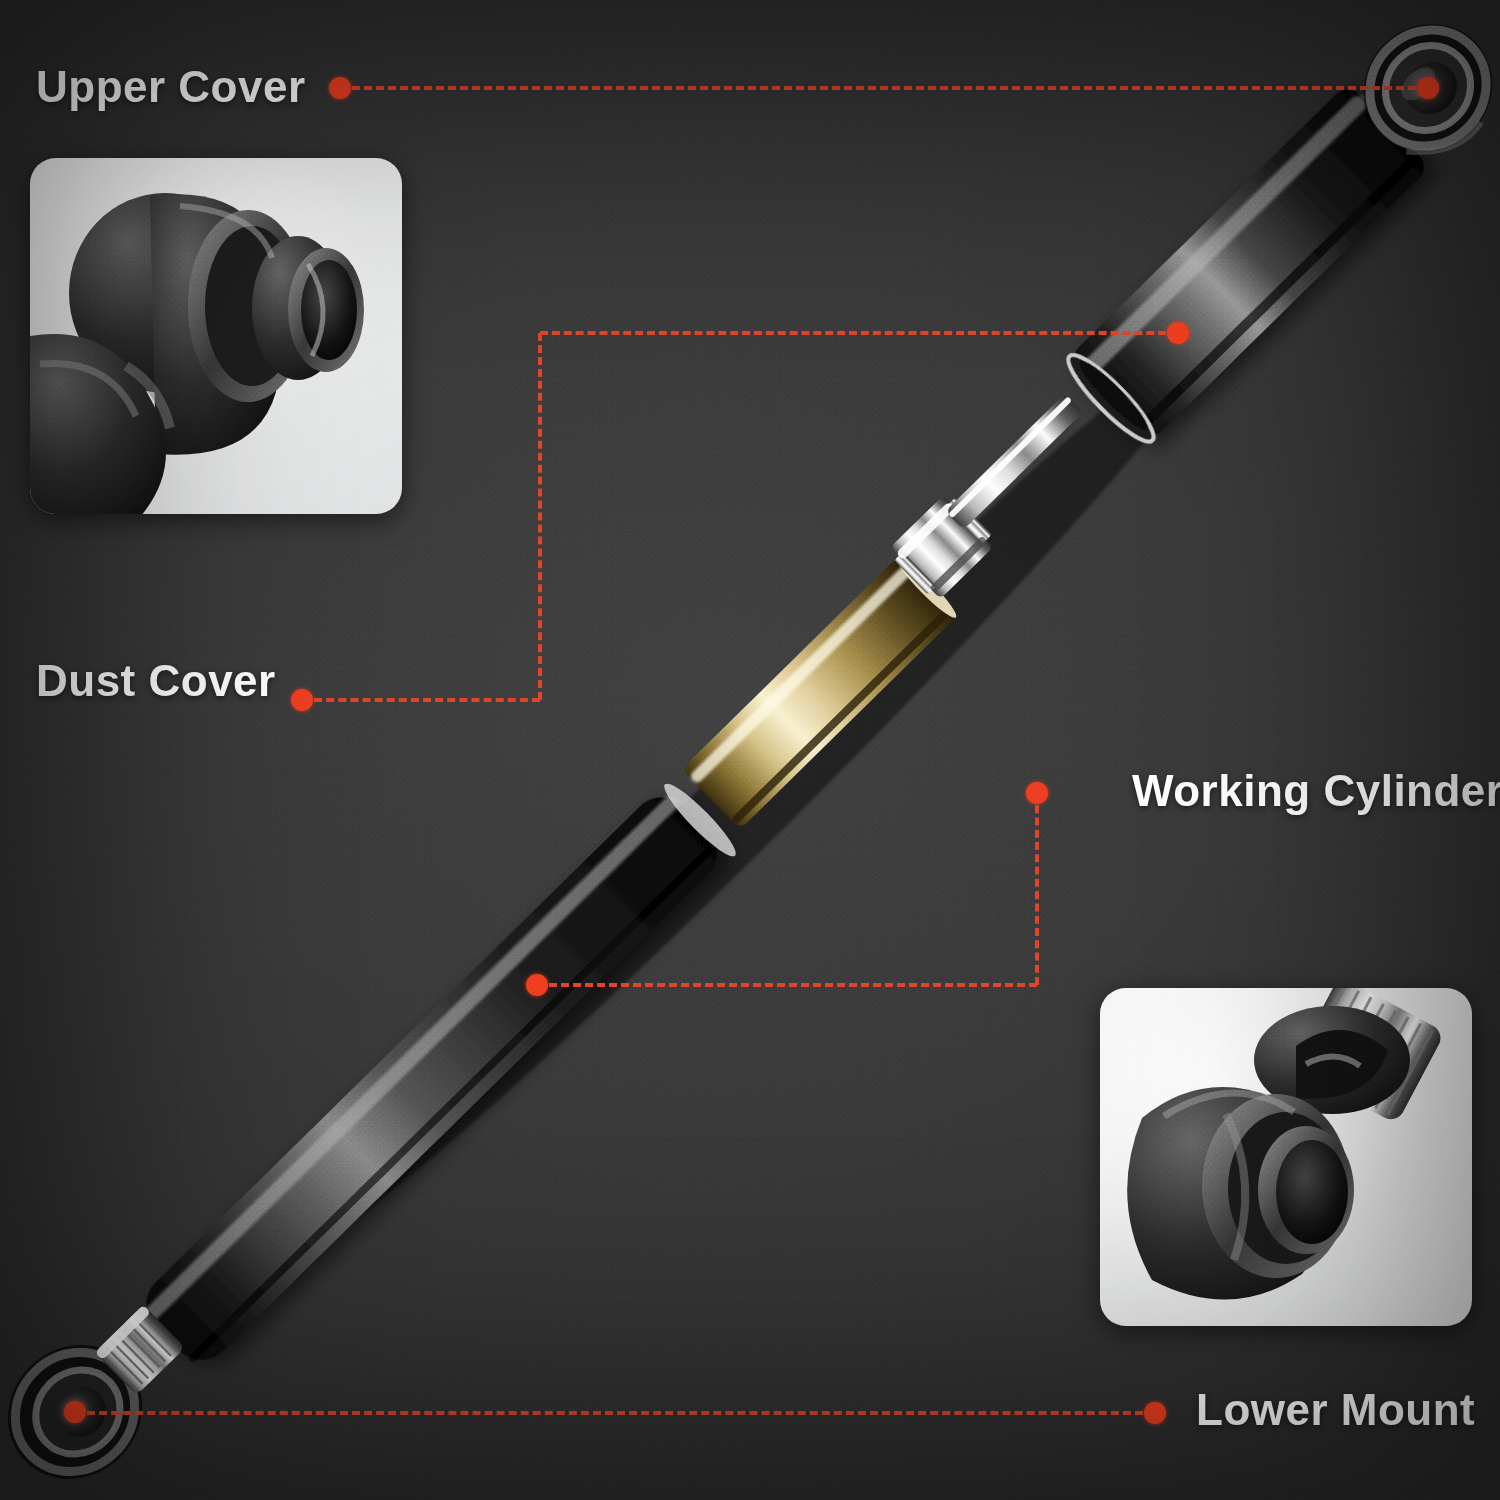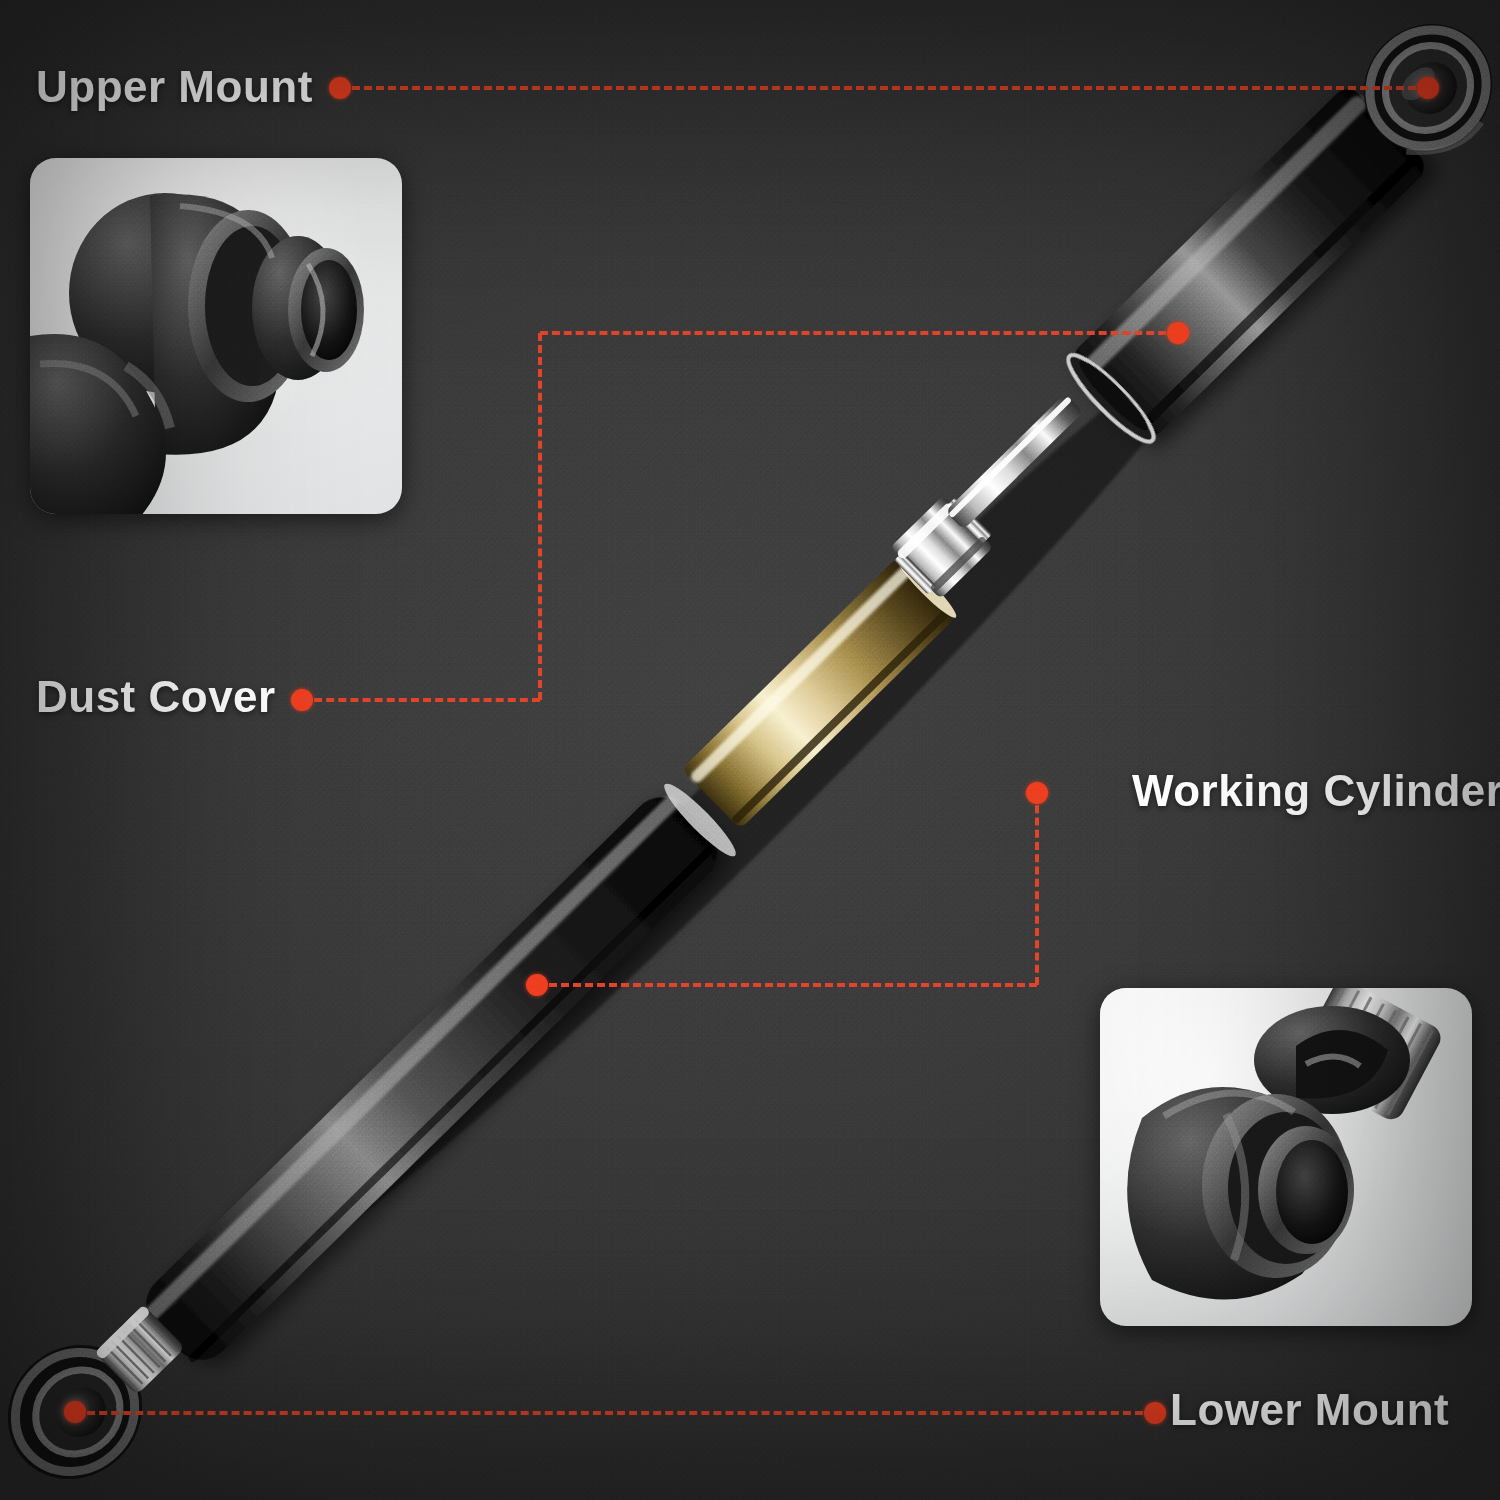--- a/index.html
+++ b/index.html
@@ -254,38 +254,38 @@
       <ellipse cx="186" cy="200" rx="58" ry="76" fill="#1b1b1b"></ellipse>
       <ellipse cx="206" cy="202" rx="48" ry="64" fill="url(#cuRing)"></ellipse>
       <ellipse cx="212" cy="204" rx="36" ry="52" fill="url(#cuHole)"></ellipse>
 
       <path d="M64 128 q70 -44 130 -4" stroke="#bdbdbd" stroke-width="7" fill="none" opacity="0.42"></path>
       <path d="M126 126 q34 70 8 146" stroke="#9b9b9b" stroke-width="8" fill="none" opacity="0.45"></path>
       <path d="M206 76 q30 -16 54 2" stroke="#d6d6d6" stroke-width="6" fill="none" opacity="0.5"></path>
     </svg>
   </div>
 
-  <div class="label" id="lbl-upper" style="left: 36px; top: 62px;">Upper Mount</div>
+  <div class="label" id="lbl-upper" style="left: 36px; top: 62px;">Upper Cover</div>
   <div class="dot" id="dot-upper-a" style="left: 329px; top: 77px;"></div>
   <div class="seg-h" id="seg-upper" style="left: 340px; top: 86px; width: 1088px;"></div>
   <div class="dot" id="dot-upper-b" style="left: 1417px; top: 77px;"></div>
 
-  <div class="label" id="lbl-dust" style="left: 36px; top: 672px;">Dust Cover</div>
+  <div class="label" id="lbl-dust" style="left: 36px; top: 656px;">Dust Cover</div>
   <div class="dot" id="dot-dust-a" style="left: 291px; top: 689px;"></div>
   <div class="seg-h" id="seg-dust-1" style="left: 302px; top: 698px; width: 238px;"></div>
   <div class="seg-v" id="seg-dust-2" style="left: 538px; top: 333px; height: 367px;"></div>
   <div class="seg-h" id="seg-dust-3" style="left: 540px; top: 331px; width: 638px;"></div>
   <div class="dot" id="dot-dust-b" style="left: 1167px; top: 322px;"></div>
 
   <div class="label" id="lbl-work" style="left: 1088px; top: 766px; margin-left: 44px;">Working Cylinder</div>
   <div class="dot" id="dot-work-a" style="left: 1026px; top: 782px;"></div>
   <div class="seg-v" id="seg-work-1" style="left: 1035px; top: 793px; height: 192px;"></div>
   <div class="seg-h" id="seg-work-2" style="left: 537px; top: 983px; width: 500px;"></div>
   <div class="dot" id="dot-work-b" style="left: 526px; top: 974px;"></div>
 
-  <div class="label" id="lbl-lower" style="left: 1170px; top: 1385px;">Lower Mount</div>
+  <div class="label" id="lbl-lower" style="left: 1196px; top: 1385px;">Lower Mount</div>
   <div class="dot" id="dot-lower-a" style="left: 1144px; top: 1402px;"></div>
   <div class="seg-h" id="seg-lower" style="left: 75px; top: 1411px; width: 1080px;"></div>
   <div class="dot" id="dot-lower-b" style="left: 64px; top: 1401px;"></div>
 
   <div class="tex"></div>
   <div class="vig"></div>
 </div>
 
 </body></html>

